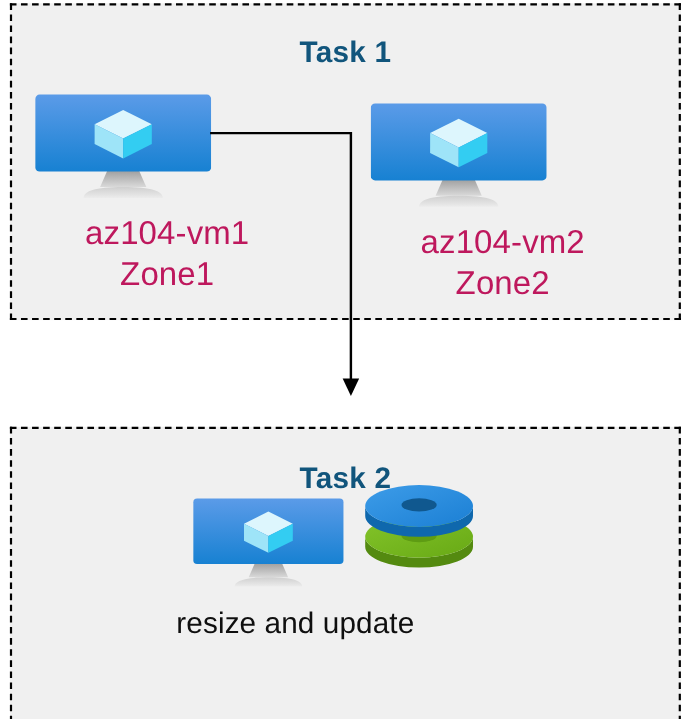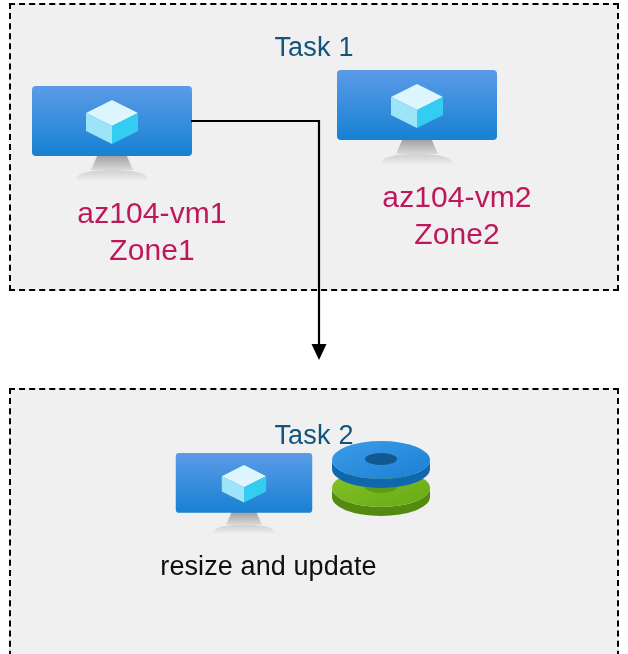--- a/index.html
+++ b/index.html
@@ -30,21 +30,21 @@
   }
   #task1-box { left: 9px;  top: 3px;   width: 610px; height: 288px; }
   #task2-box { left: 9px;  top: 361px; width: 610px; height: 289px; margin-top: 27px; }
 
   .task-title {
     position: absolute;
     width: 100%;
     text-align: center;
     color: #11557c;
     font-size: 27px;
-    font-weight: 400;
+    font-weight: 700;
     letter-spacing: 0.2px;
     line-height: 1;
     user-select: none;
   }
   #task1-title { top: 29px; }
   #task2-title { top: 32px; }
 
   
   .node {
     position: absolute;
@@ -53,21 +53,21 @@
   .node-label {
     color: #be185d;
     font-size: 30px;
     line-height: 1.22;
     white-space: pre-line;
     letter-spacing: 0.1px;
     user-select: none;
   }
 
   #vm1-node { left: 32px;  top: 80px; width: 240px; }
-  #vm2-node { left: 337px; top: 64px; width: 240px; }
+  #vm2-node { left: 337px; top: 88px; width: 240px; }
 
   #vm1-label, #vm2-label { margin-top: 13px; }
 
   
   .vm-icon {
     position: relative;
     margin: 0 auto;
   }
   .vm-icon svg { display: block; }
 

